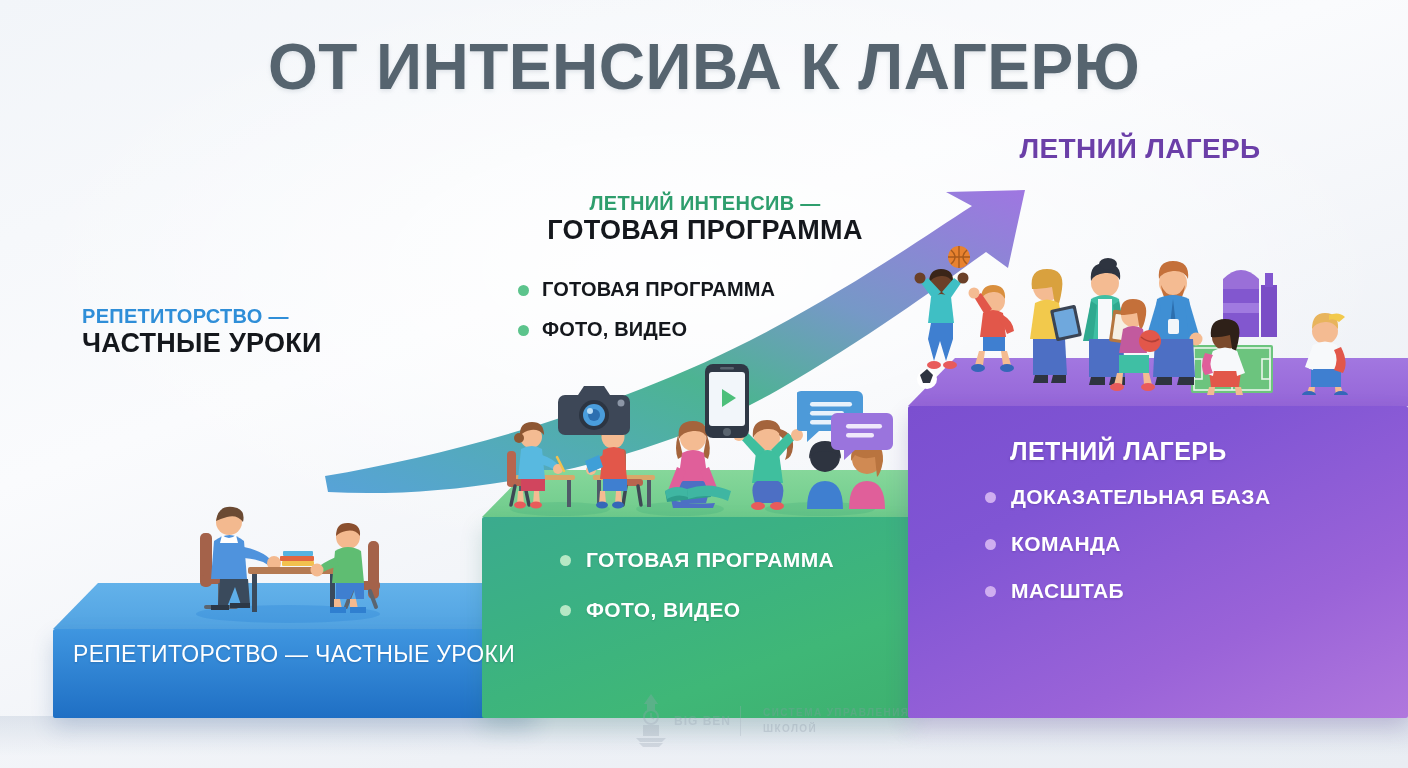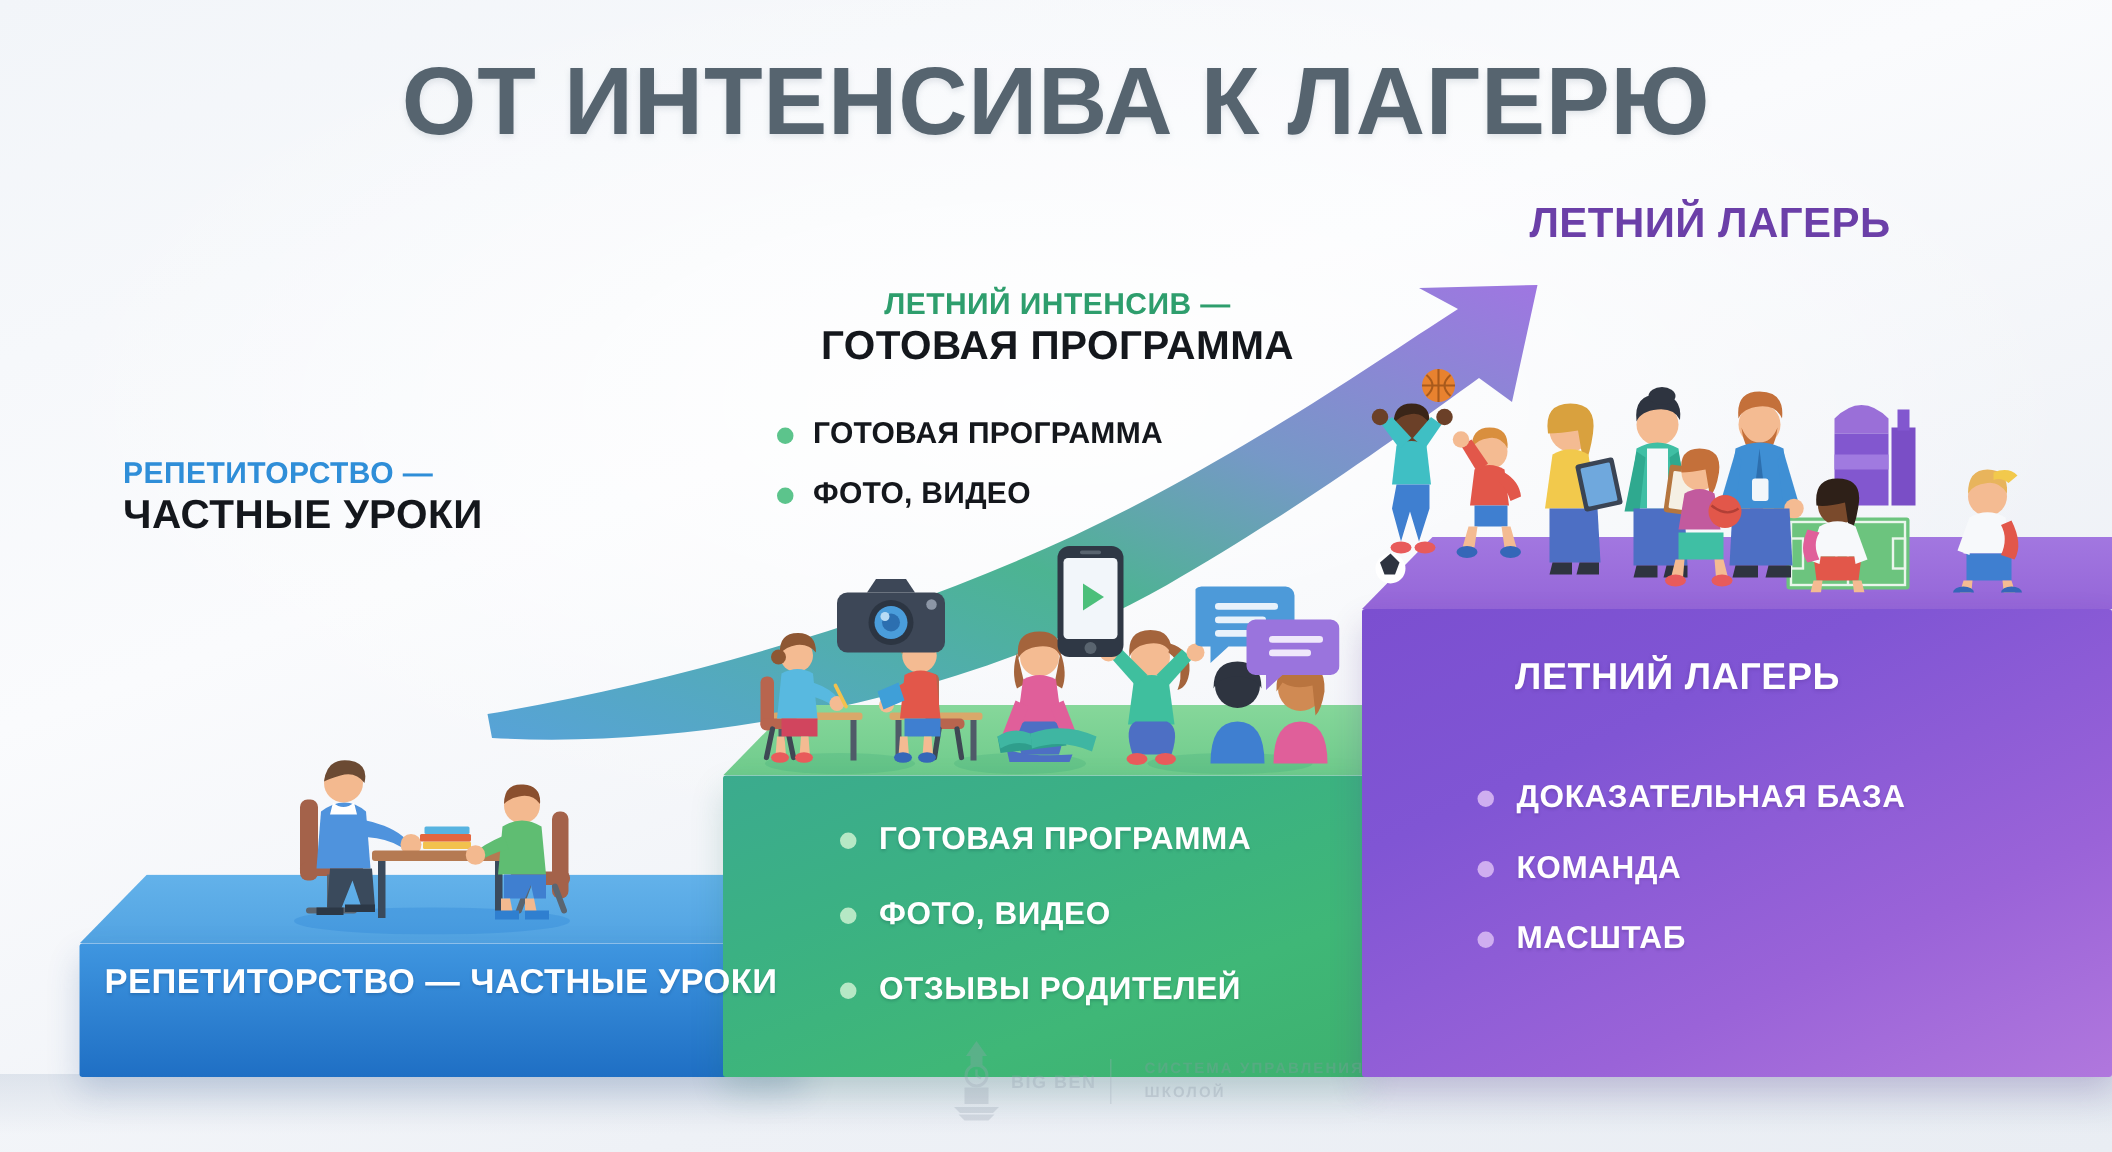--- a/index.html
+++ b/index.html
@@ -143,40 +143,40 @@
   #bullets-blue { left: 88px; top: 400px; }
   #bullets-blue .dot { background: #5aade6; }
   #bullets-green { left: 518px; top: 278px; }
   #bullets-green .dot { background: #5cc48c; }
 
   
   .in-block { position: absolute; z-index: 22; color: #ffffff; }
   #label-blue {
     left: 53px; top: 640px; width: 482px;
     text-align: center;
-    font-size: 23px; font-weight: bold; line-height: 1.28;
+    font-size: 23px; font-weight: normal; line-height: 1.28;
     letter-spacing: 0.3px;
     text-shadow: 0 1px 2px rgba(10,50,100,0.25);
   }
   #list-green { left: 560px; top: 548px; }
   #list-green .b-row { display: flex; align-items: center; margin-bottom: 26px; }
   #list-green .dot {
     width: 11px; height: 11px; border-radius: 50%;
     background: #b6e8c5; margin-right: 15px; flex: 0 0 auto;
   }
   #list-green .btext {
     font-size: 21px; font-weight: bold; letter-spacing: 0.4px;
     text-shadow: 0 1px 2px rgba(10,70,60,0.22);
   }
   #camp-heading {
     left: 1010px; top: 437px;
     font-size: 25px; font-weight: bold; letter-spacing: 0.4px;
     text-shadow: 0 1px 3px rgba(60,30,110,0.28);
   }
-  #list-purple { left: 985px; top: 485px; margin-top: 35px; }
+  #list-purple { left: 985px; top: 485px; }
   #list-purple .b-row { display: flex; align-items: center; margin-bottom: 23px; }
   #list-purple .dot {
     width: 11px; height: 11px; border-radius: 50%;
     background: #cfaef0; margin-right: 15px; flex: 0 0 auto;
   }
   #list-purple .btext {
     font-size: 21px; font-weight: bold; letter-spacing: 0.4px;
     text-shadow: 0 1px 2px rgba(60,30,110,0.25);
   }
 
@@ -570,24 +570,20 @@
 
   <div class="in-block" id="list-green">
     <div class="b-row">
       <span class="dot"></span>
       <span class="btext">ГОТОВАЯ ПРОГРАММА</span>
     </div>
     <div class="b-row">
       <span class="dot"></span>
       <span class="btext">ФОТО, ВИДЕО</span>
     </div>
-    <div class="b-row">
-      <span class="dot"></span>
-      <span class="btext">ОТЗЫВЫ РОДИТЕЛЕЙ</span>
-    </div>
   </div>
 
   <div id="watermark">
     <svg width="46" height="58" viewBox="0 0 46 58">
       <path d="M23,2 l7,10 h-14z" fill="#9aa5b3"></path>
       <rect x="19" y="12" width="8" height="7" fill="#9aa5b3"></rect>
       <circle cx="23" cy="25" r="7" fill="none" stroke="#9aa5b3" stroke-width="2"></circle>
       <path d="M23,21 v4 l3,2" stroke="#9aa5b3" stroke-width="1.6" fill="none"></path>
       <rect x="15" y="33" width="16" height="11" fill="#9aa5b3"></rect>
       <path d="M8,46 h30 l-4,4 h-22z" fill="#9aa5b3"></path>

